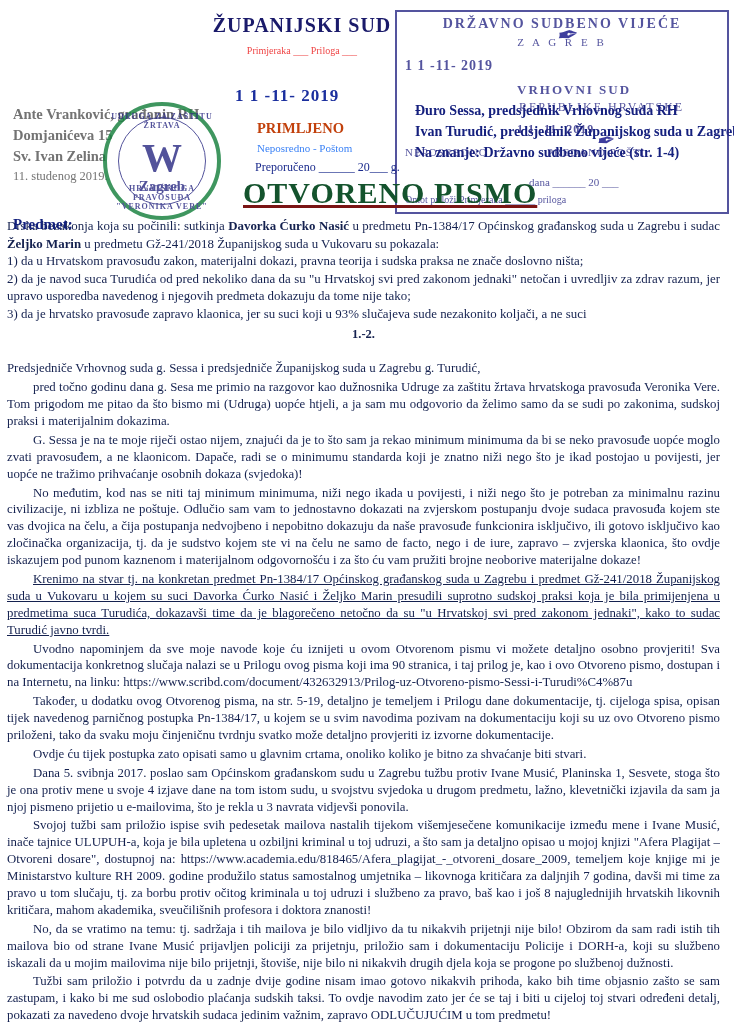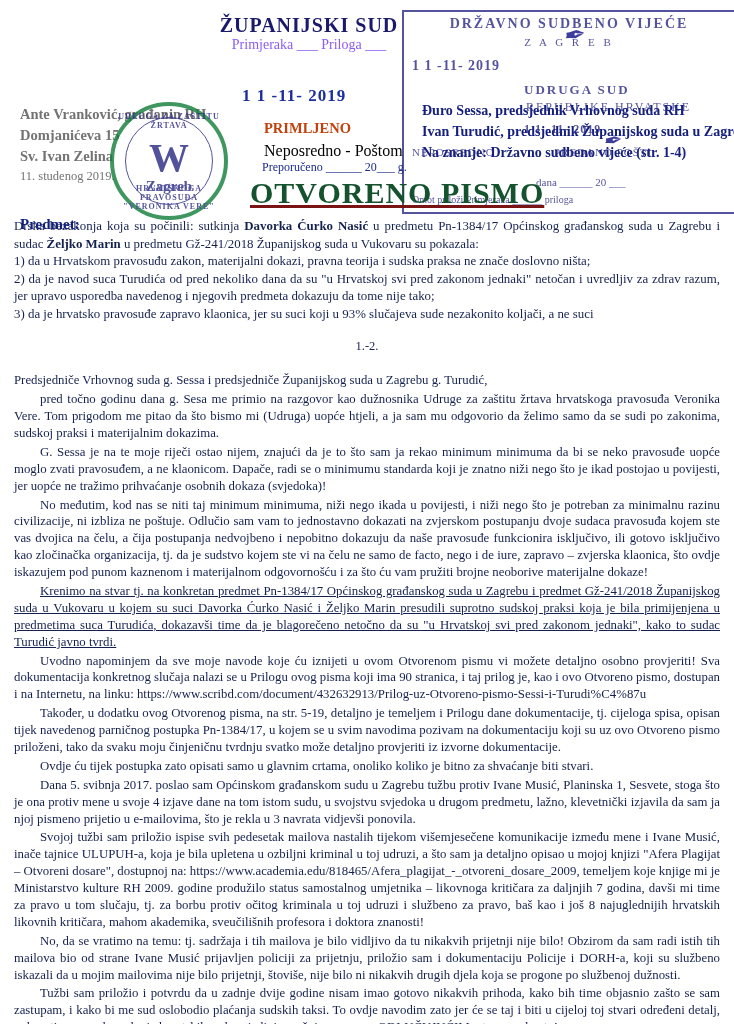--- a/index.html
+++ b/index.html
@@ -13,21 +13,21 @@
     height: 1024px;
     position: relative;
     overflow: hidden;
     color: #1a1a33;
   }
   .page {
     position: relative;
     width: 734px;
     height: 744px;
     box-sizing: border-box;
-    padding: 8px 14px 4px 14px;
+    padding: 8px 14px 4px 7px;
   }
 
   
   .header {
     position: relative;
     height: 200px;
   }
   .court-title {
     position: absolute;
     left: 150px;
@@ -41,23 +41,23 @@
     font-size: 20px;
     font-weight: bold;
     letter-spacing: 1px;
   }
   .court-title .l2 {
     font-size: 19px;
     font-weight: bold;
     letter-spacing: 1px;
   }
   .court-title .l3 {
-    font-size: 14px;
-    margin-top: 0;
-    color: #8b5cf6;
+    font-size: 10px;
+    margin-top: 8px;
+    color: #ef4444;
   }
   .date-stamp {
     position: absolute;
     left: 228px;
     top: 78px;
     font-size: 17px;
     font-weight: bold;
     color: #1b2f9e;
     letter-spacing: 1px;
   }
@@ -66,22 +66,22 @@
     left: 250px;
     top: 112px;
     font-size: 14.5px;
     color: #c2410c;
     font-weight: bold;
   }
   .neposredno {
     position: absolute;
     left: 250px;
     top: 134px;
-    font-size: 16px;
-    color: #000000;
+    font-size: 11px;
+    color: #3b82f6;
   }
   .preporuceno {
     position: absolute;
     left: 248px;
     top: 152px;
     font-size: 12px;
     color: #1a2a8c;
   }
   .sender {
     position: absolute;
@@ -278,23 +278,23 @@
     line-height: 1.36;
     text-align: justify;
     color: #14214f;
     margin-top: 10px;
   }
   .intro-list p { margin: 0; }
   b.nm { font-weight: bold; }
   .ul-block { text-decoration: underline; }
   .pagenum {
     text-align: center;
-    font-weight: normal;
+    font-weight: bold;
     font-size: 12.5px;
-    margin: 16px 0 3px 0;
+    margin: 4px 0 3px 0;
     color: #14214f;
   }
 </style>
 </head>
 <body>
 
 <div class="page">
 
   <div class="header">
 
@@ -326,21 +326,21 @@
       <div class="arc-top">UDRUGA ZA ZAŠTITU ŽRTAVA</div>
       <div class="big-w">W</div>
       <div class="zagreb">Zagreb</div>
       <div class="arc-bot">HRVATSKOGA PRAVOSUĐA "VERONIKA VERE"</div>
     </div>
 
     <div class="stamp-rect">
       <div class="t1">DRŽAVNO SUDBENO VIJEĆE</div>
       <div class="t2">Z A G R E B</div>
       <div class="t3">1 1 -11- 2019</div>
-      <div class="t4">UDRUGA SUD</div>
+      <div class="t4">VRHOVNI SUD</div>
       <div class="t5">REPUBLIKE HRVATSKE</div>
       <div class="t6">1 1 -11- 2019</div>
       <div class="t7">NEPOSREDNO</div>
       <div class="t8">PREDANO POŠTI</div>
       <div class="t9">dana ______ 20 ___</div>
       <div class="t10">Omot priloži  Primjeraka ______ priloga</div>
     </div>
 
     <div class="signature sig1">✒</div>
     <div class="signature sig2">✒</div>

